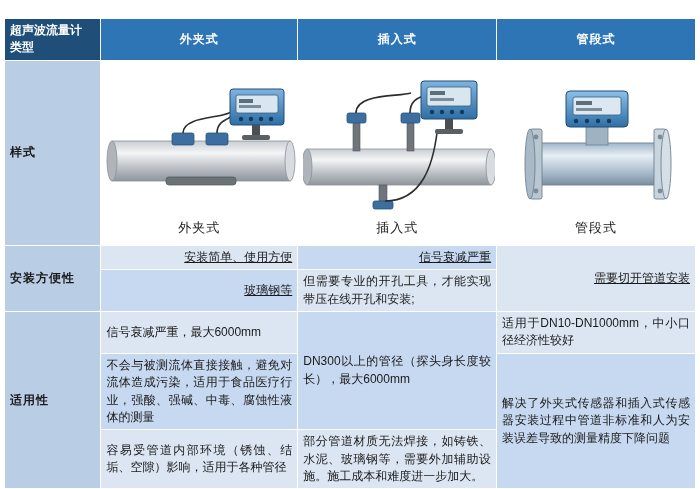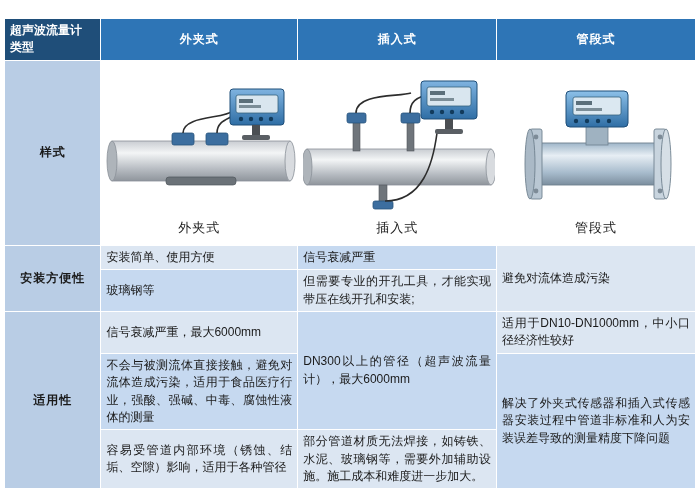--- a/index.html
+++ b/index.html
@@ -51,31 +51,30 @@
     color:#ffffff;
     font-weight:bold;
     font-size:14px;
     text-align:center;
     letter-spacing:1px;
   }
   
   .rowlabel{
     background:#b9cde5;
     font-weight:bold;
-    text-align:center;
     font-size:13px;
     letter-spacing:1px;
   }
   .rowlabel.dark{
     background:#a6c0dd;
   }
   
   .cell-lt{background:#dce6f2;}
   .cell-md{background:#c6d9f0;}
-  .ctr{text-align:left;}
+  .ctr{text-align:right;text-decoration:underline;}
   .just{text-align:justify;}
 
   
   .stylecell{
     background:#ffffff;
     text-align:center;
     padding:4px 2px 2px 2px;
     height:178px;
   }
   .caption{
@@ -249,31 +248,31 @@
         </svg>
       </div>
       <span class="caption">管段式</span>
     </td>
   </tr>
 
   <tr>
     <td class="rowlabel" rowspan="2">安装方便性</td>
     <td class="cell-lt ctr">安装简单、使用方便</td>
     <td class="cell-md ctr">信号衰减严重</td>
-    <td class="cell-lt ctr" rowspan="2">避免对流体造成污染</td>
+    <td class="cell-lt ctr" rowspan="2">需要切开管道安装</td>
   </tr>
   <tr>
     <td class="cell-md ctr">玻璃钢等</td>
     <td class="cell-lt just">但需要专业的开孔工具，才能实现带压在线开孔和安装;</td>
   </tr>
 
   <tr>
     <td class="rowlabel" rowspan="3">适用性</td>
     <td class="cell-lt just">信号衰减严重，最大6000mm</td>
-    <td class="cell-md just" rowspan="2">DN300以上的管径（超声波流量计），最大6000mm</td>
+    <td class="cell-md just" rowspan="2">DN300以上的管径（探头身长度较长），最大6000mm</td>
     <td class="cell-lt just">适用于DN10-DN1000mm，中小口径经济性较好</td>
   </tr>
   <tr>
     <td class="cell-md just">不会与被测流体直接接触，避免对流体造成污染，适用于食品医疗行业，强酸、强碱、中毒、腐蚀性液体的测量</td>
     <td class="cell-md just" rowspan="2">解决了外夹式传感器和插入式传感器安装过程中管道非标准和人为安装误差导致的测量精度下降问题</td>
   </tr>
   <tr>
     <td class="cell-lt just">容易受管道内部环境（锈蚀、结垢、空隙）影响，适用于各种管径</td>
     <td class="cell-lt just">部分管道材质无法焊接，如铸铁、水泥、玻璃钢等，需要外加辅助设施。施工成本和难度进一步加大。</td>
   </tr>

